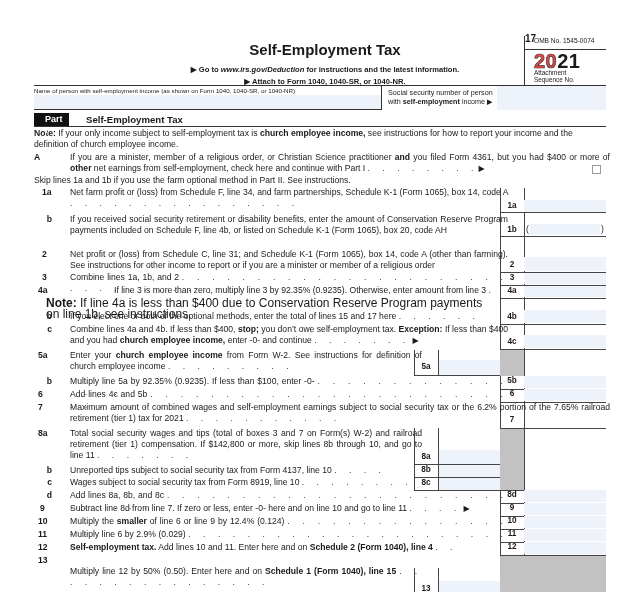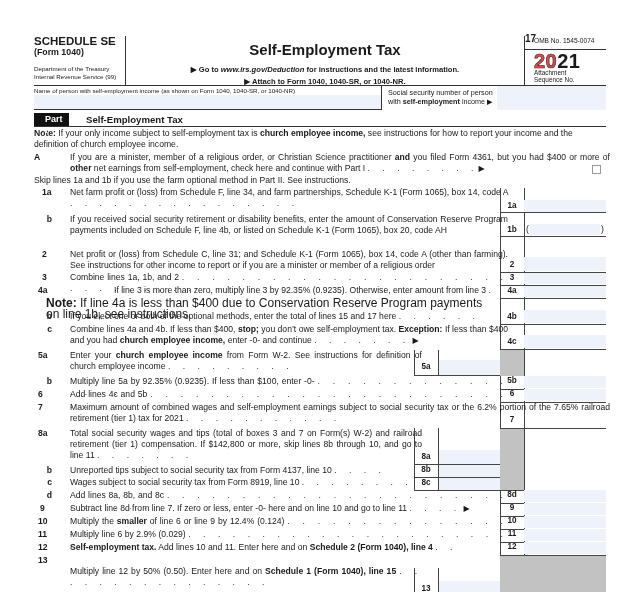--- a/index.html
+++ b/index.html
@@ -60,28 +60,20 @@
   .midbox-fld { position: absolute; width: 74px; background: #eef2fb; }
   .checkbox { position: absolute; width: 9px; height: 9px; border: 1px solid #999; background: #fff; }
   .abs { position: absolute; }
 </style>
 </head>
 <body>
 
 <div class="form">
 
   <div class="hdr">
-    <div class="hdr-left">
-      <div class="sched-title">SCHEDULE SE</div>
-      <div class="sched-form">(Form 1040)</div>
-      <div class="dept">
-        <div>Department of the Treasury</div>
-        <div>Internal Revenue Service (99)</div>
-      </div>
-    </div>
     <div class="hdr-mid">
       <div class="main-title">Self-Employment Tax</div>
       <div class="goto"><span>▶ Go to </span><i>www.irs.gov/Deduction</i><span> for instructions and the latest information.</span></div>
       <div class="attach">▶ Attach to Form 1040, 1040-SR, or 1040-NR.</div>
     </div>
     <div class="hdr-right">
       <div class="omb">OMB No. 1545-0074</div>
       <div class="year"><span class="outline">20</span><span>21</span></div>
       <div class="seq">
         <div>Attachment</div>

